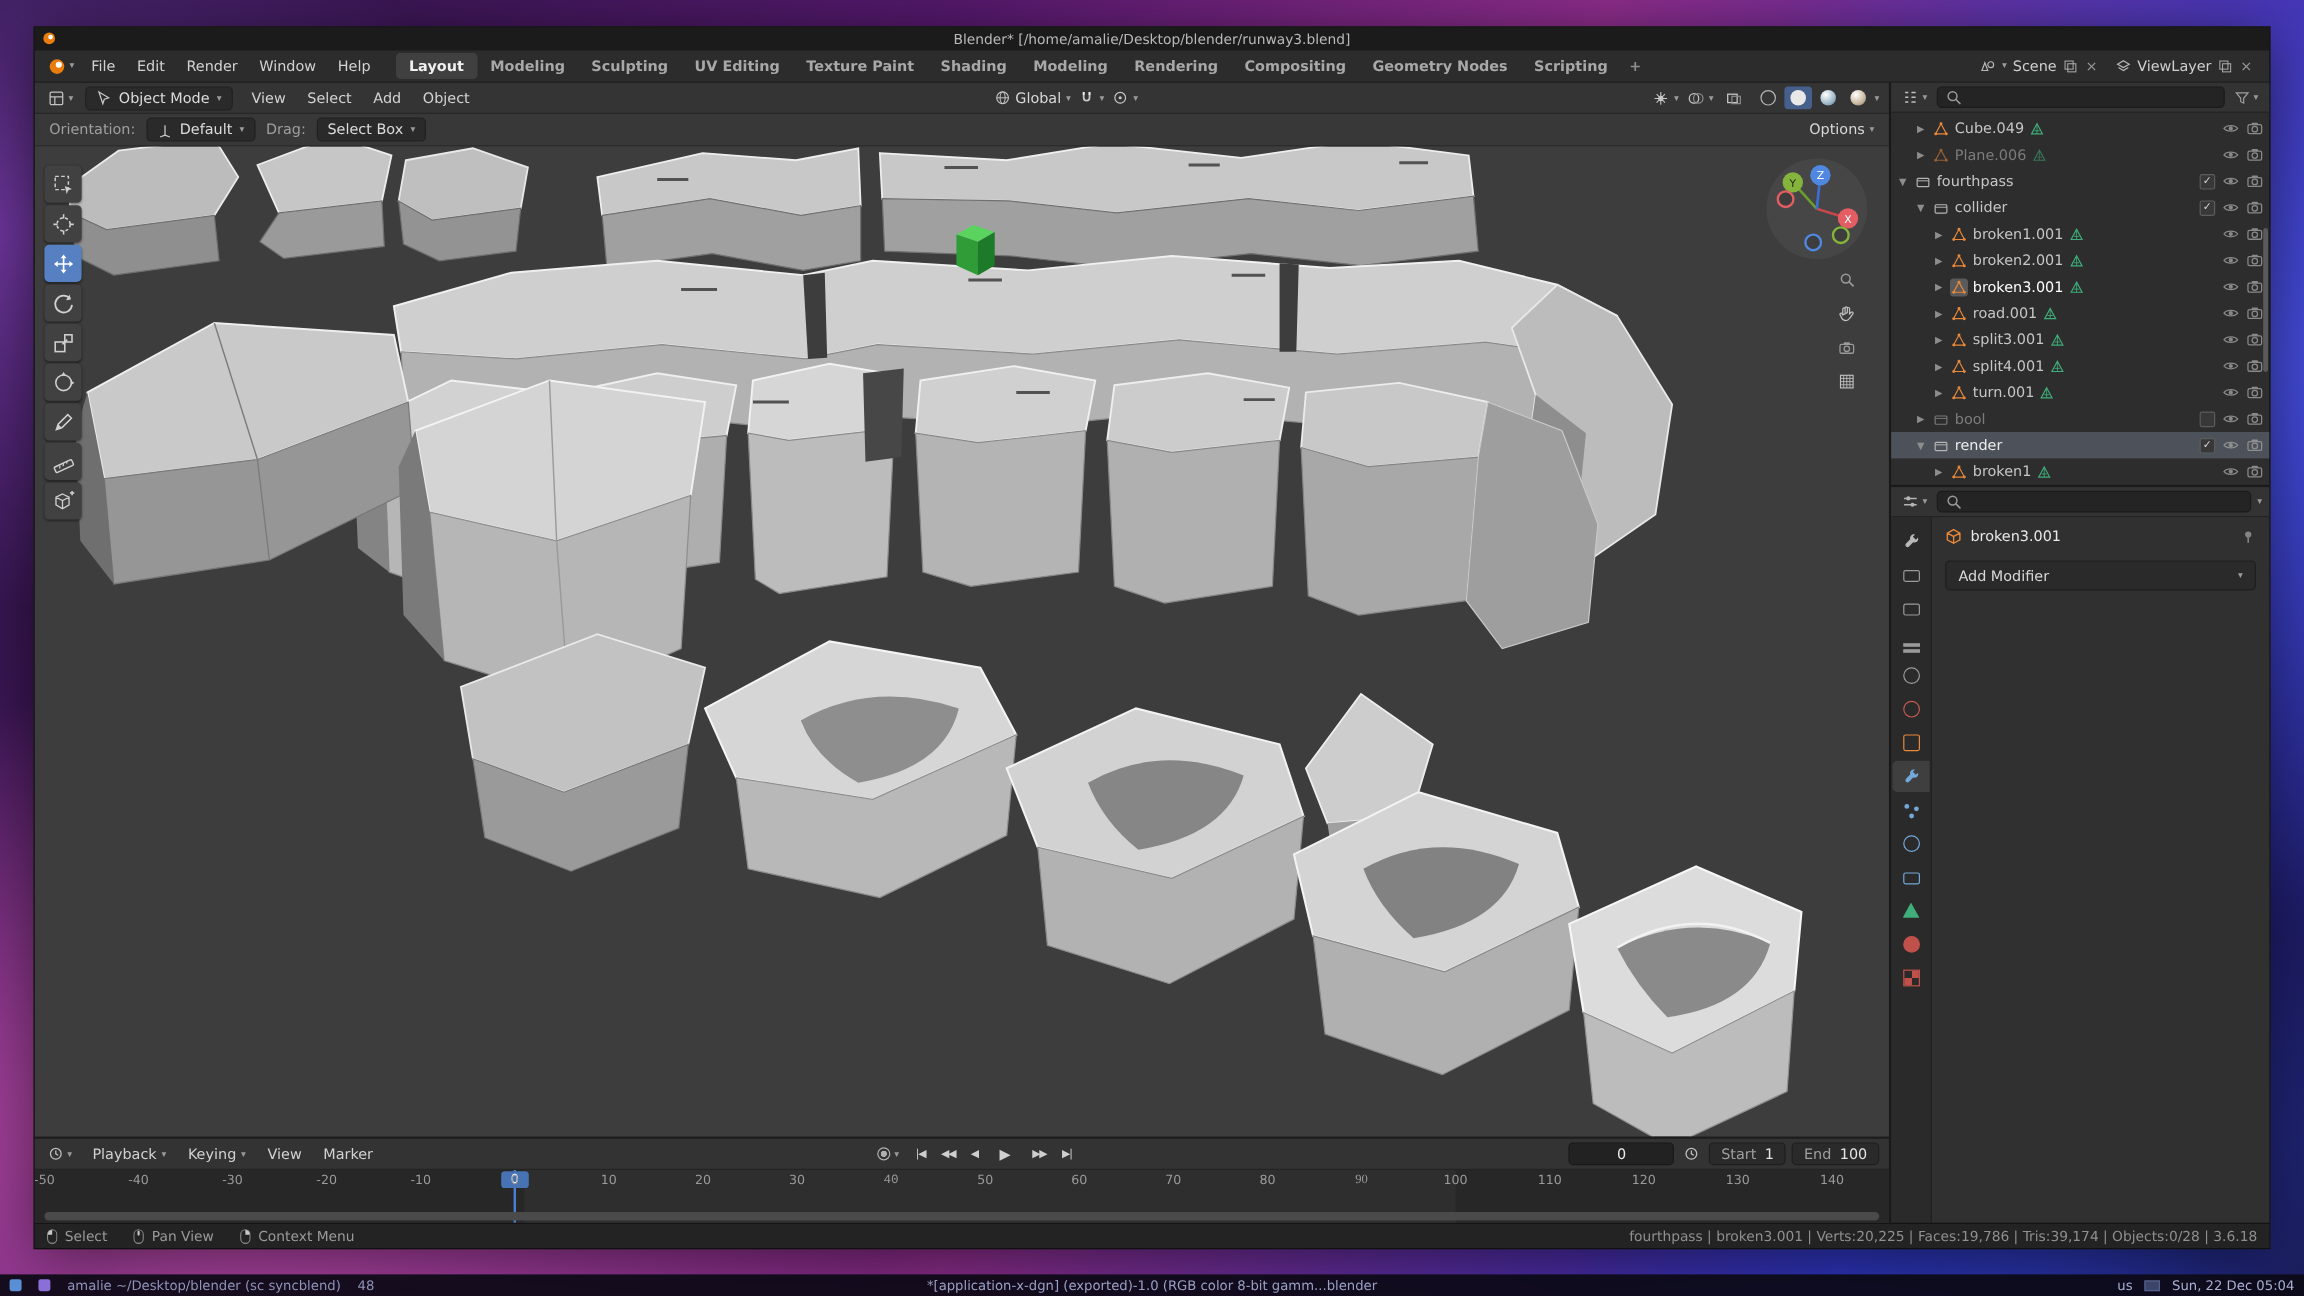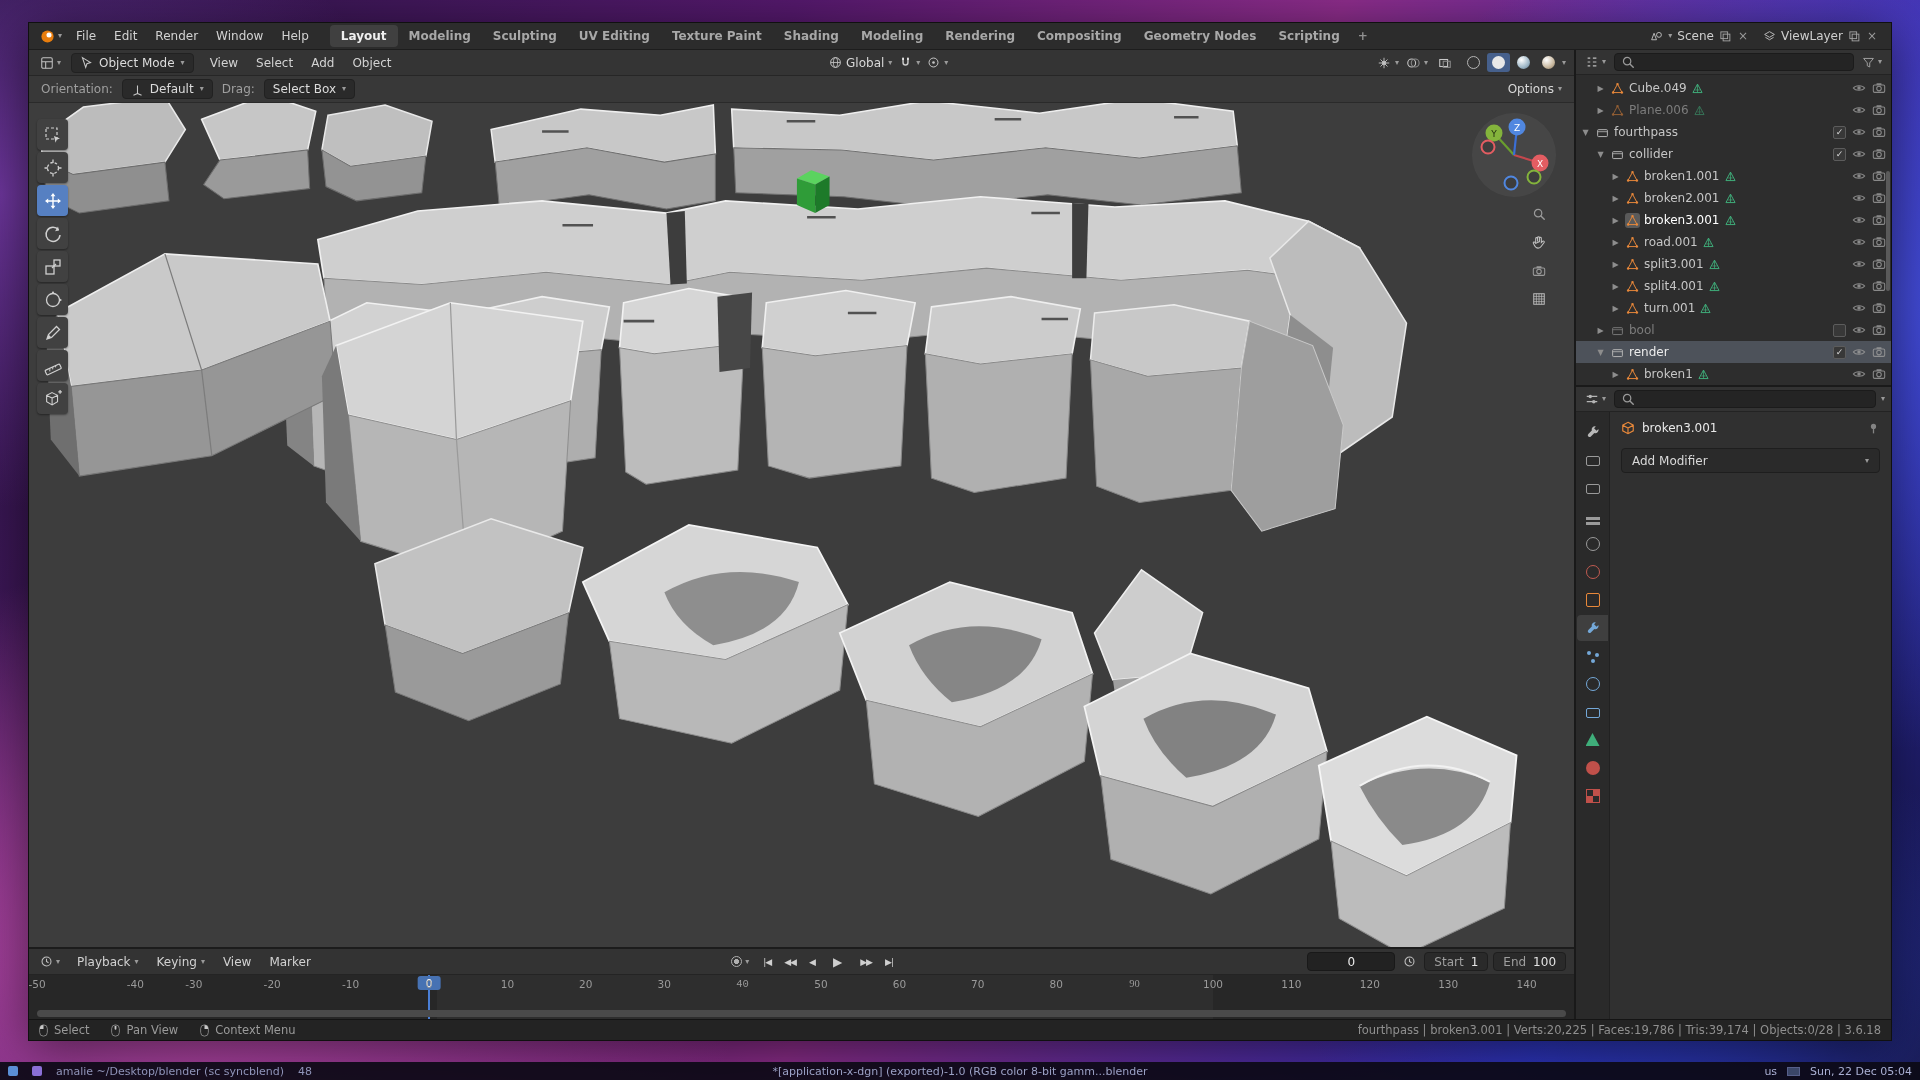--- a/index.html
+++ b/index.html
@@ -125,20 +125,27 @@
   .tk-right{margin-left:auto;display:flex;align-items:center;gap:10px;color:#aab0d4;}
   .tk-flag{width:13px;height:9px;background:#3a4668;border:1px solid #565f8a;display:inline-block;}
 </style>
 </head>
 <body>
 
 <div class="desktop">
 
   <div class="blender-window">
 
+    <div class="titlebar">
+      <span class="tb-logo"><svg width="12" height="12" viewBox="0 0 16 16">
+            <circle cx="8" cy="8" r="6.5" fill="#e87d0d"></circle>
+            <circle cx="9.5" cy="6.5" r="2.6" fill="#fff"></circle>
+          </svg></span>
+      <span class="title-text">Blender* [/home/amalie/Desktop/blender/runway3.blend]</span>
+    </div>
 
     <div class="topbar">
       <span class="hdr-btn">
         <span class="ic">
             <svg width="15" height="15" viewBox="0 0 16 16">
               <circle cx="8" cy="8" r="6.5" fill="#e87d0d"></circle>
               <circle cx="9.6" cy="6.4" r="2.7" fill="#fff"></circle>
             </svg>
           </span>
         <span class="caret">▾</span>
@@ -562,21 +569,21 @@
               <span>100</span>
             </div>
           </div>
           <div class="tl-body" id="tl-body">
             <div class="shade" id="shade-left" style="width: 407.84px;"></div>
             <div class="shade" id="shade-right" style="left: 1184px;"></div>
             <div class="playhead" id="playhead" style="left: 399px;"></div>
             <div class="ph-badge" id="ph-badge" style="left: 400px;">0</div>
             <div class="tl-scroll"></div>
           <span class="tick" style="left: 8px;">-50</span>
-              <span class="tick" style="left: 86.4px; margin-left: 20px;">-40</span>
+              <span class="tick" style="left: 86.4px;">-40</span>
               <span class="tick" style="left: 164.8px;">-30</span>
               <span class="tick" style="left: 243.2px;">-20</span>
               <span class="tick" style="left: 321.6px;">-10</span>
               <span class="tick" style="left: 400px;">0</span>
               <span class="tick" style="left: 478.4px;">10</span>
               <span class="tick" style="left: 556.8px;">20</span>
               <span class="tick" style="left: 635.2px;">30</span>
               <span class="tick" style="left: 713.6px; font-family: Liberation Mono, monospace;">40</span>
               <span class="tick" style="left: 792px;">50</span>
               <span class="tick" style="left: 870.4px;">60</span>

